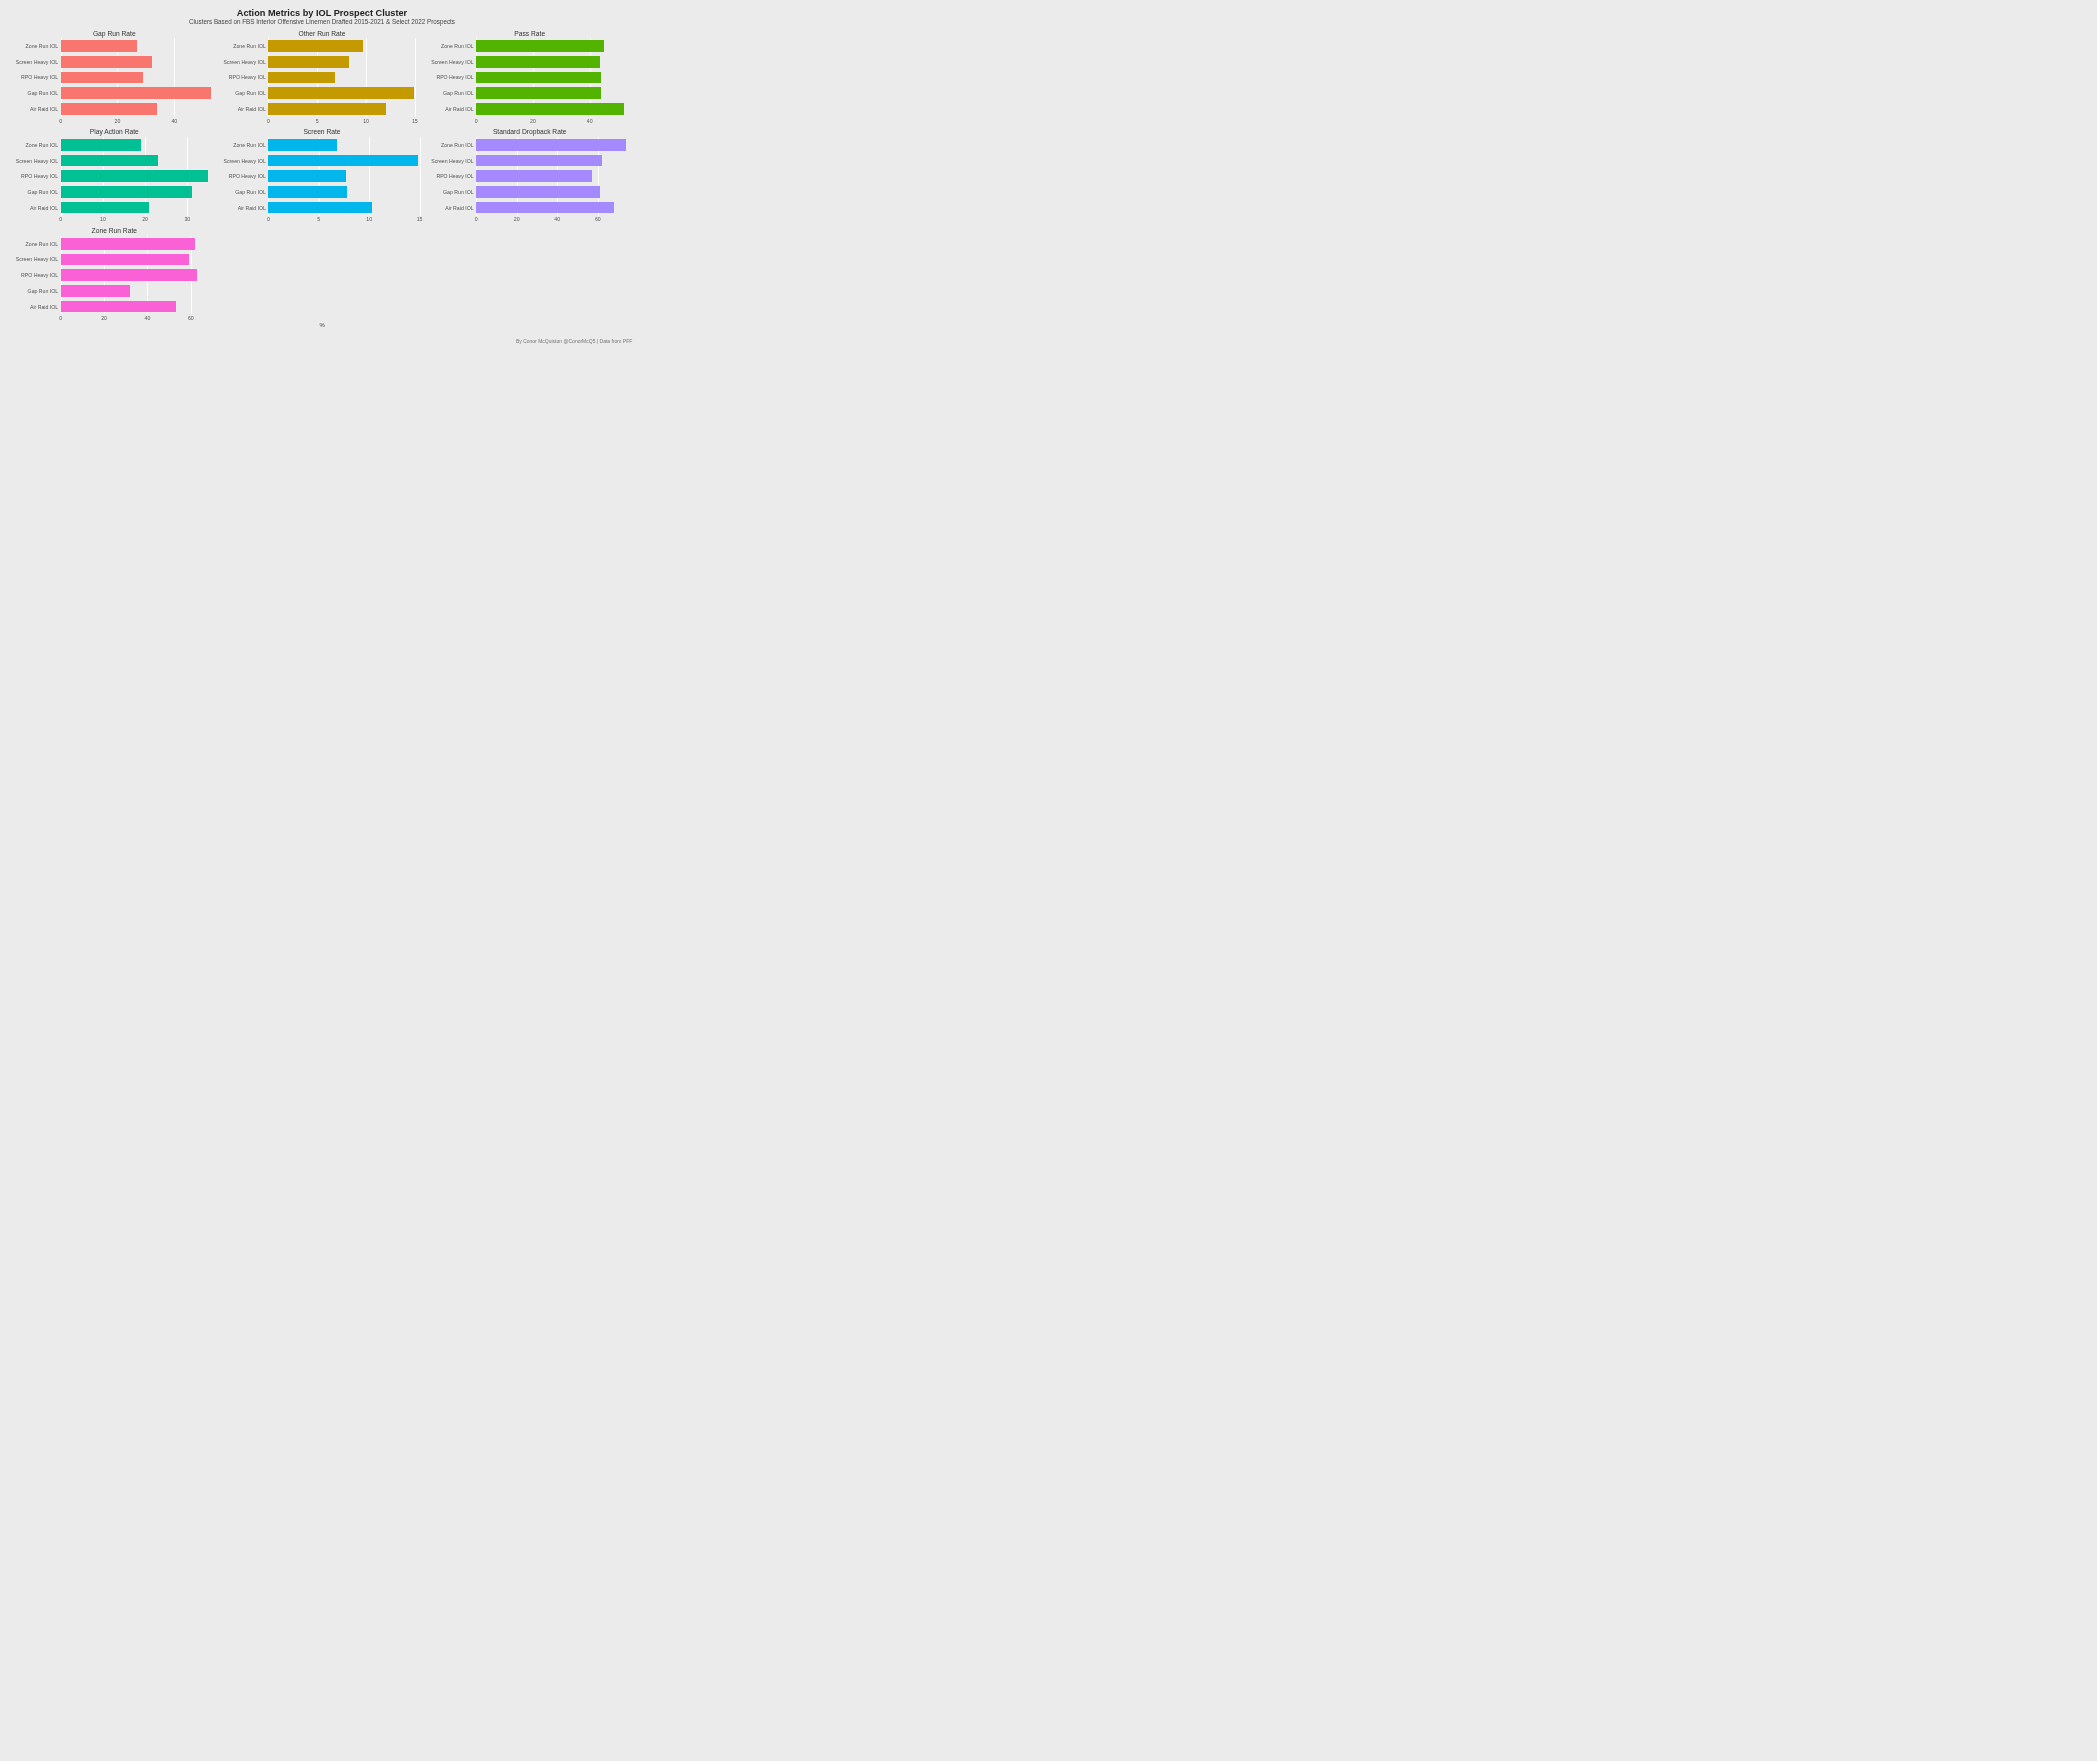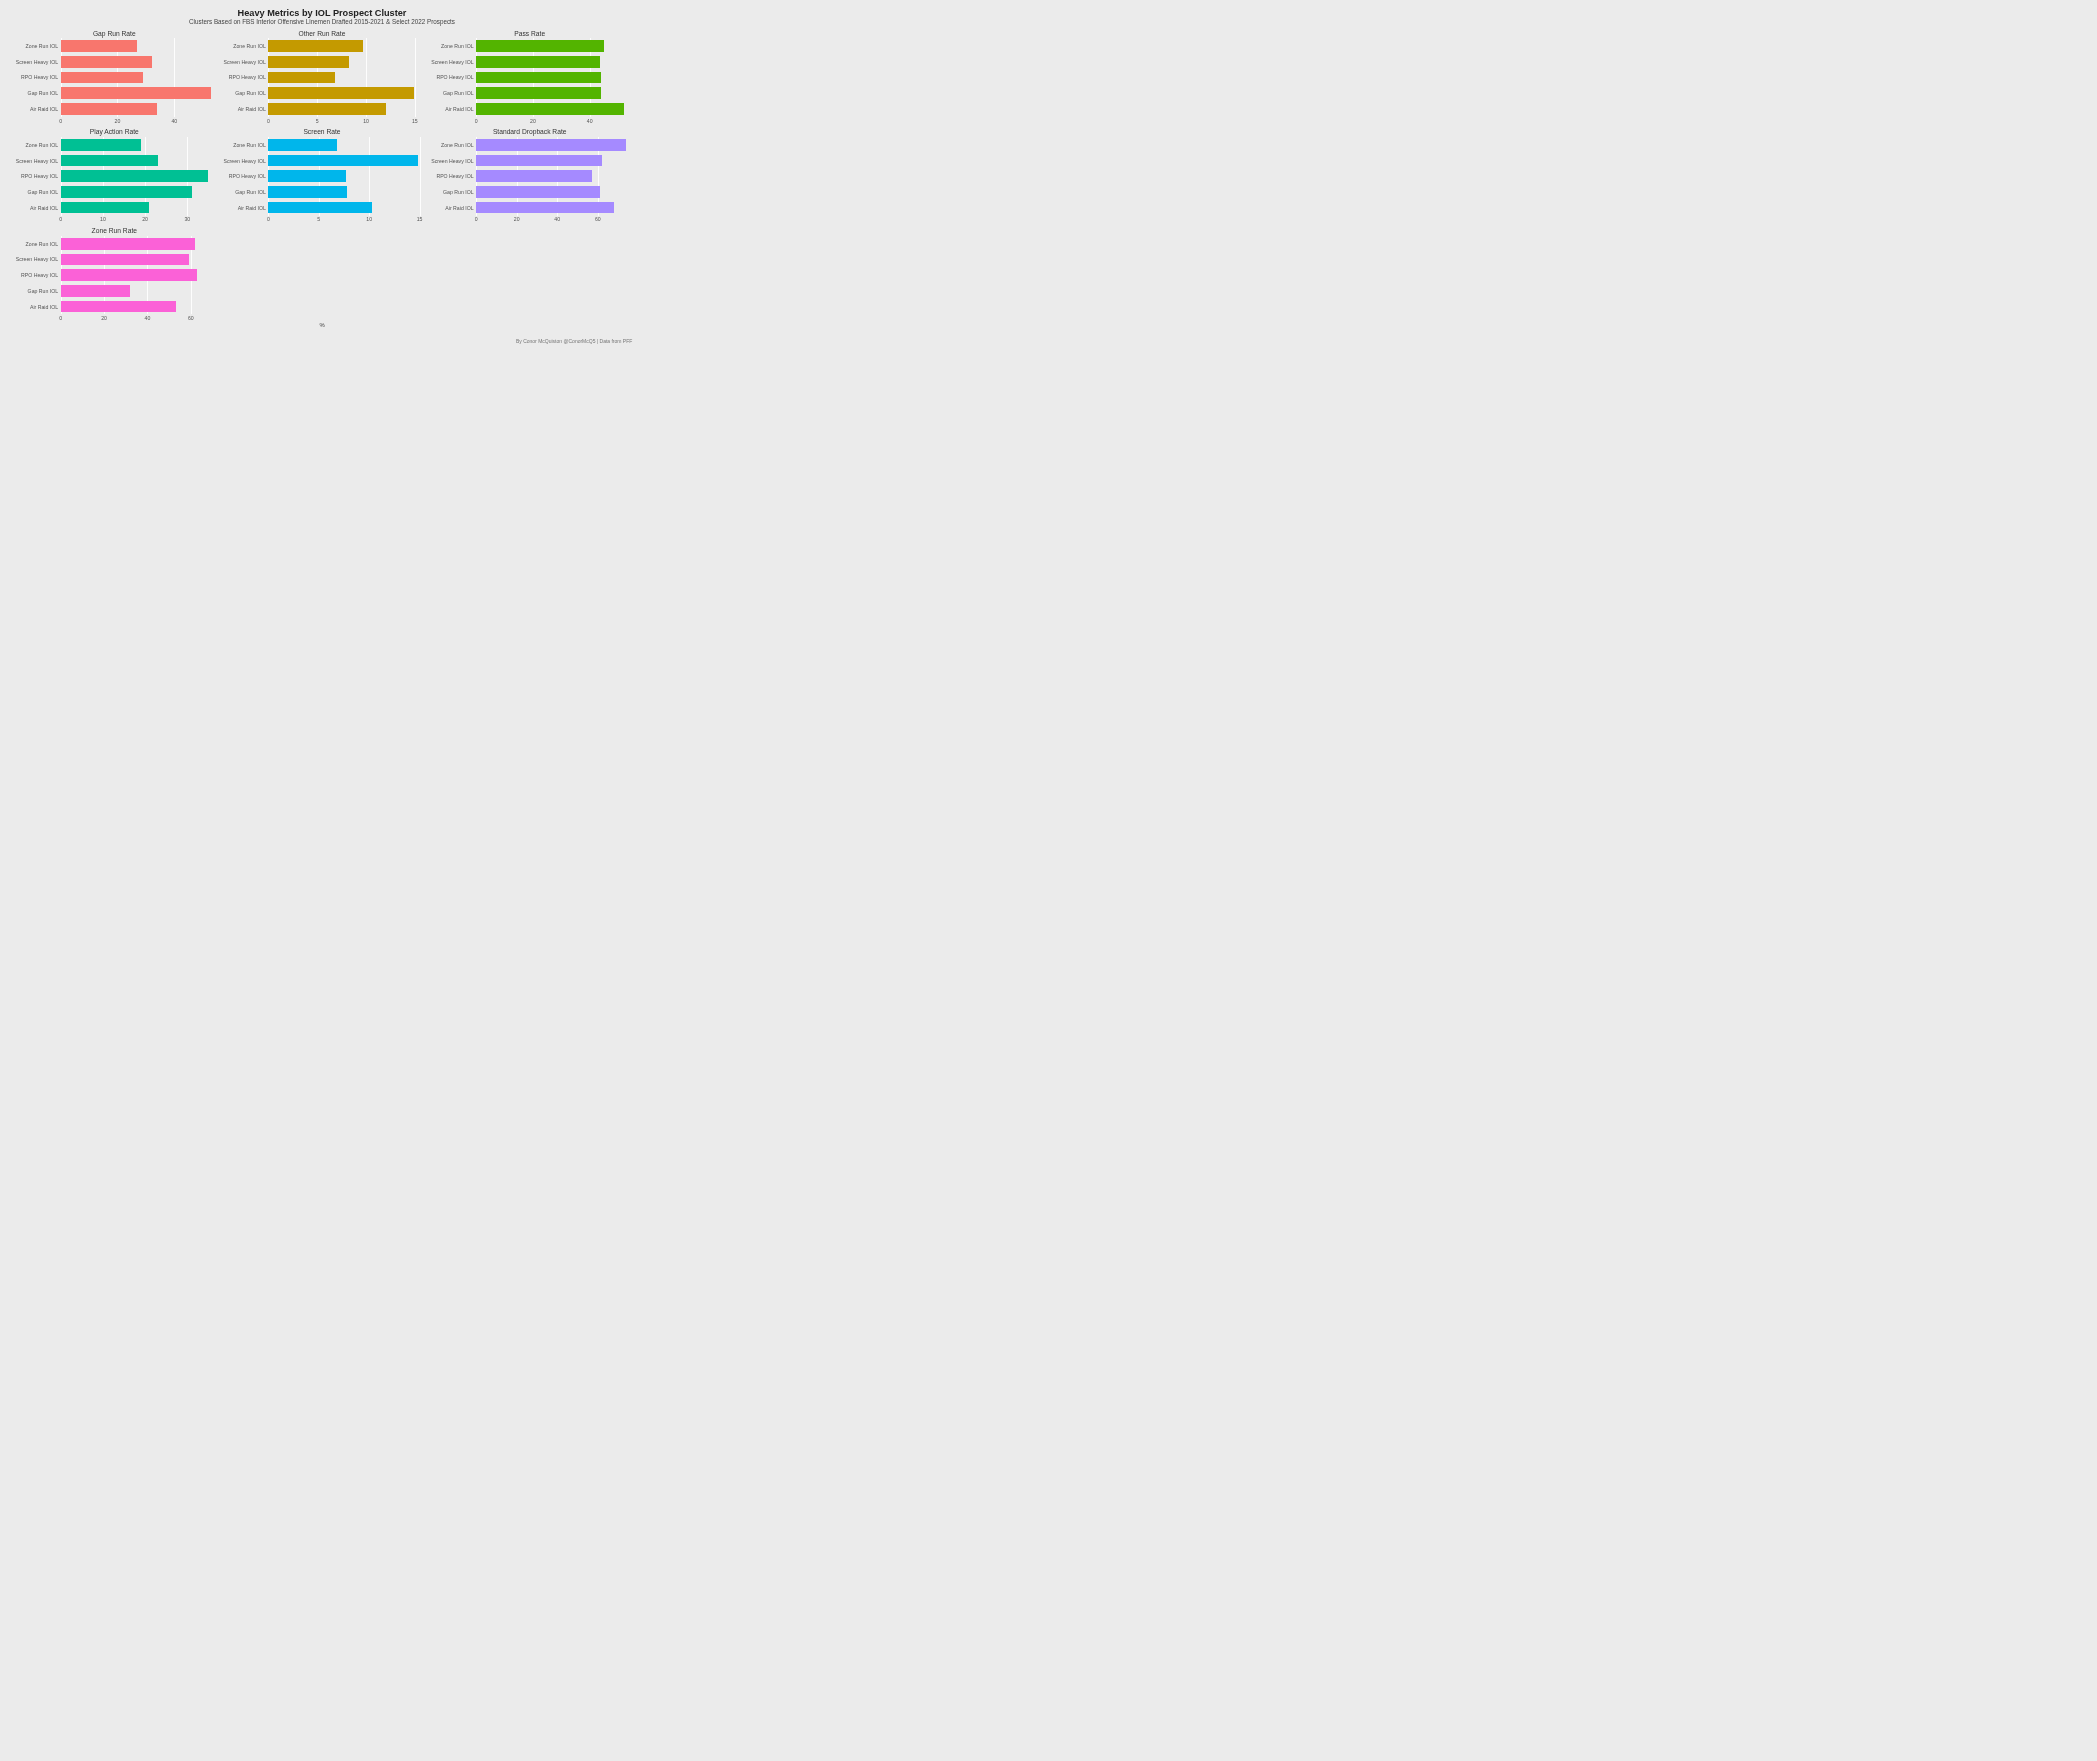--- a/index.html
+++ b/index.html
@@ -118,21 +118,21 @@
     right: 11.7px;
     bottom: 3.4px;
     font-size: 5px;
     color: #777;
   }
 </style>
 </head>
 <body>
 
 <div class="container">
-  <div class="title">Heavy Metrics by IOL Prospect Cluster</div>
+  <div class="title">Action Metrics by IOL Prospect Cluster</div>
   <div class="subtitle">Clusters Based on FBS Interior Offensive Linemen Drafted 2015-2021 &amp; Select 2022 Prospects</div>
   <div class="grid" id="grid">
       <div class="panel">
         <div class="panel-inner">
           <div class="panel-title">Gap Run Rate</div>
           <div class="panel-body">
             <div class="ylabels" style="padding-bottom: 9.2px;">
               <span>Zone Run IOL</span>
               <span>Screen Heavy IOL</span>
               <span>RPO Heavy IOL</span>

